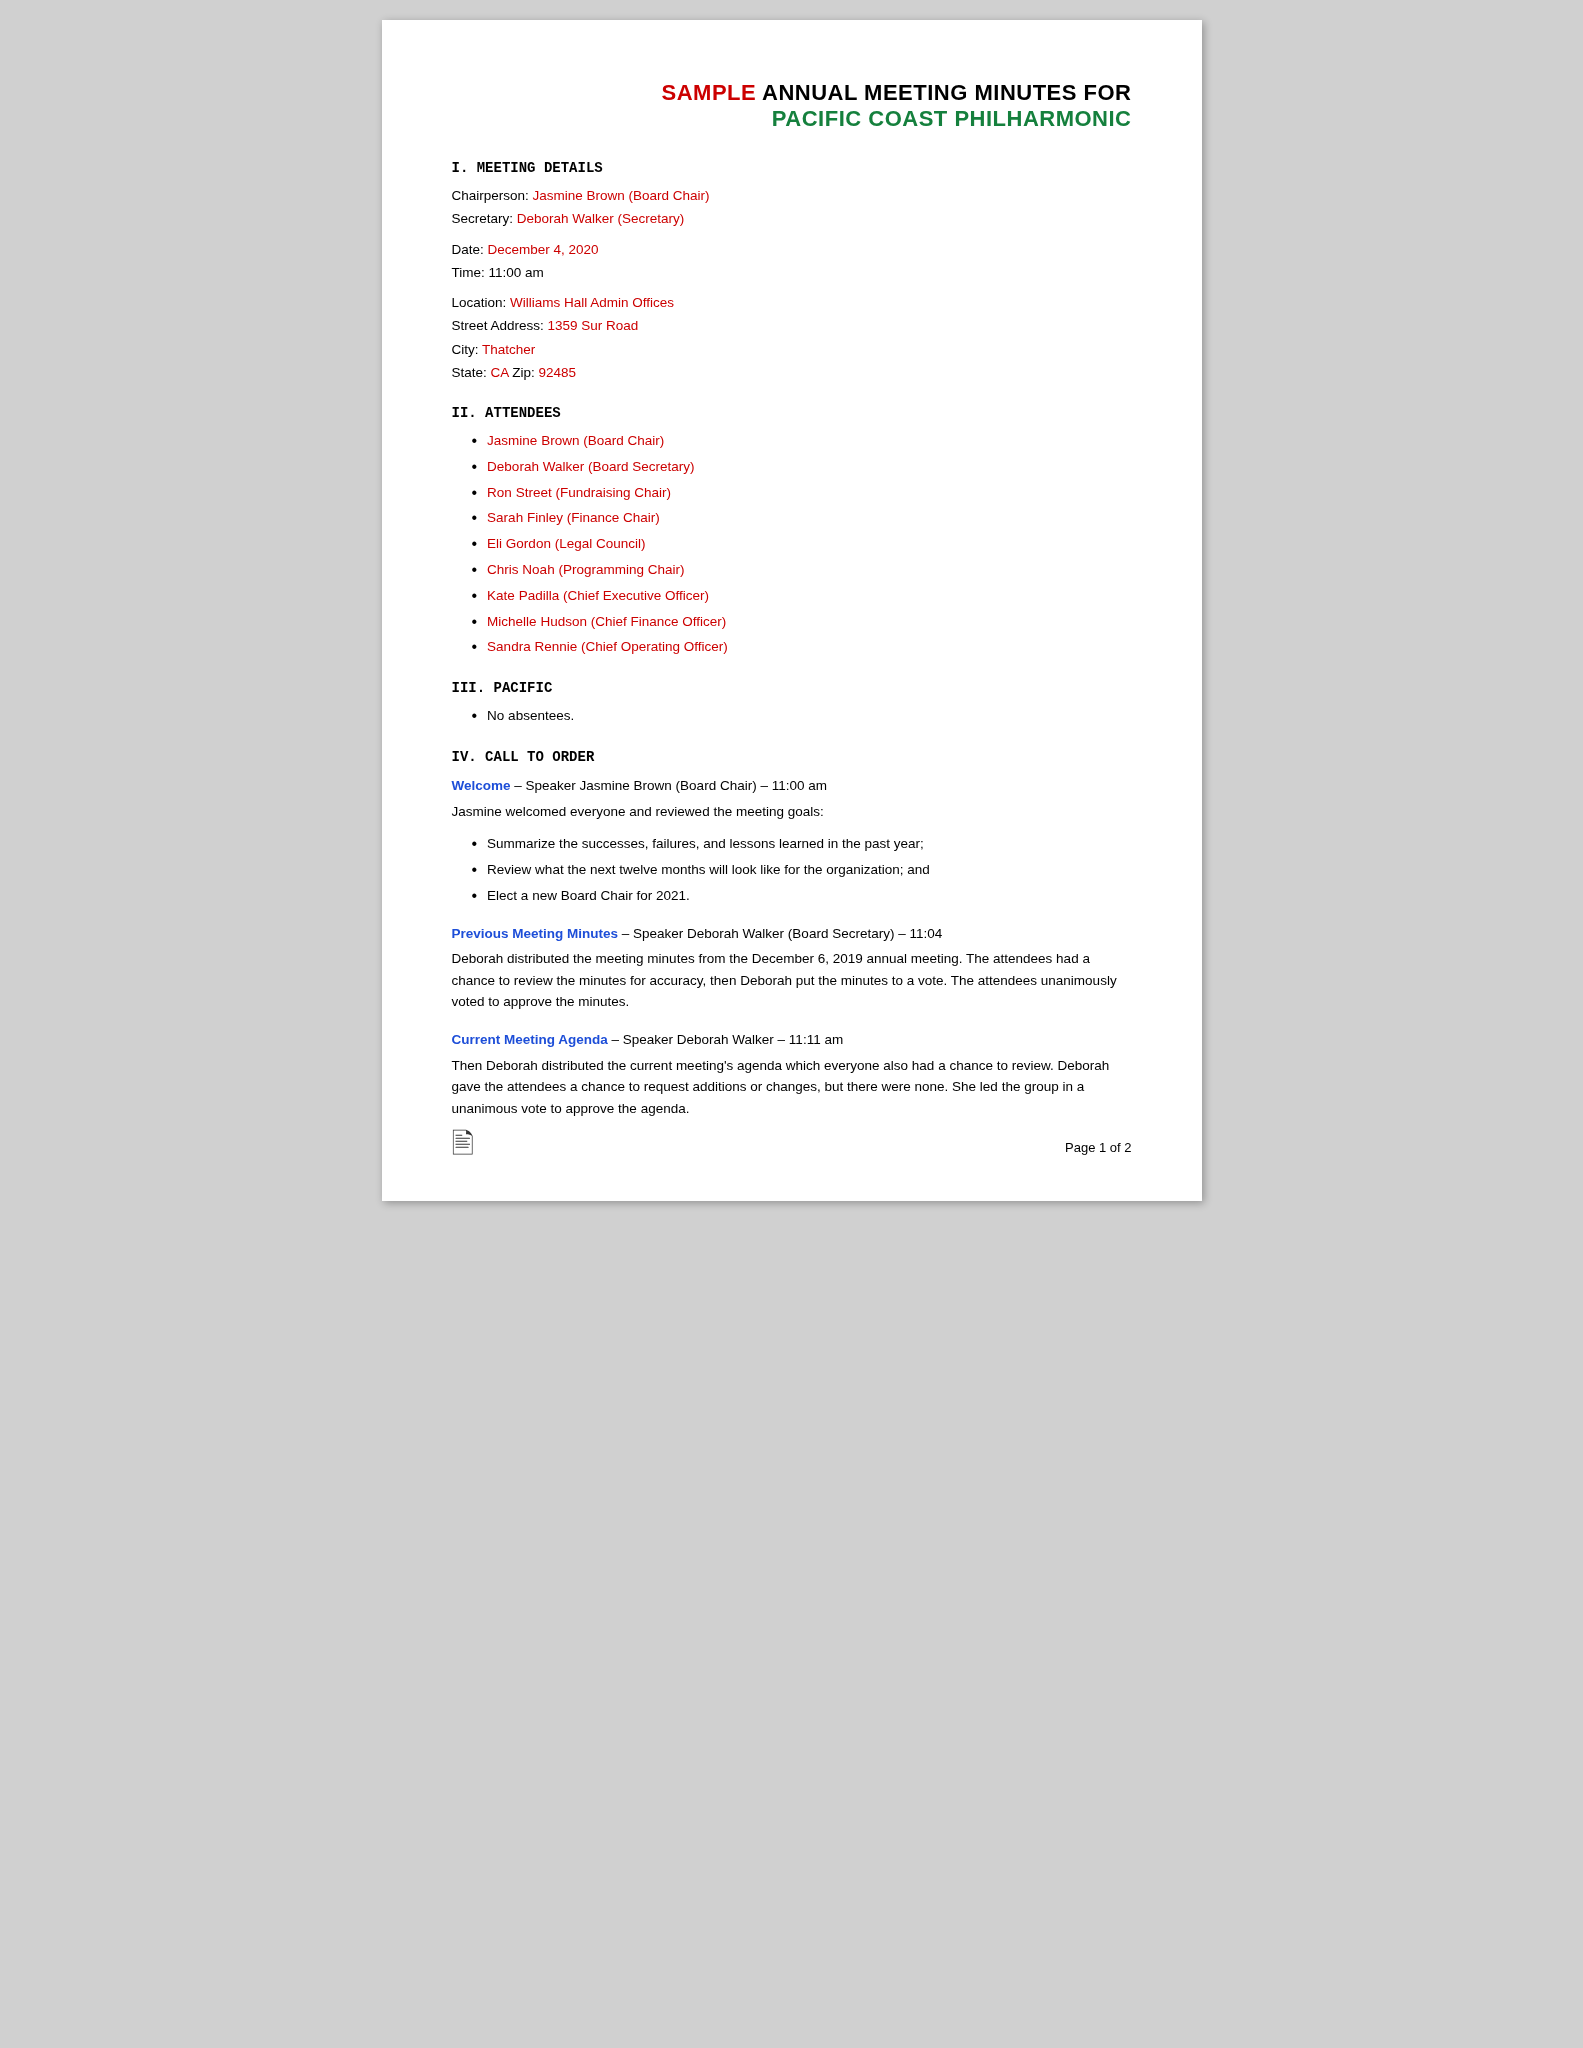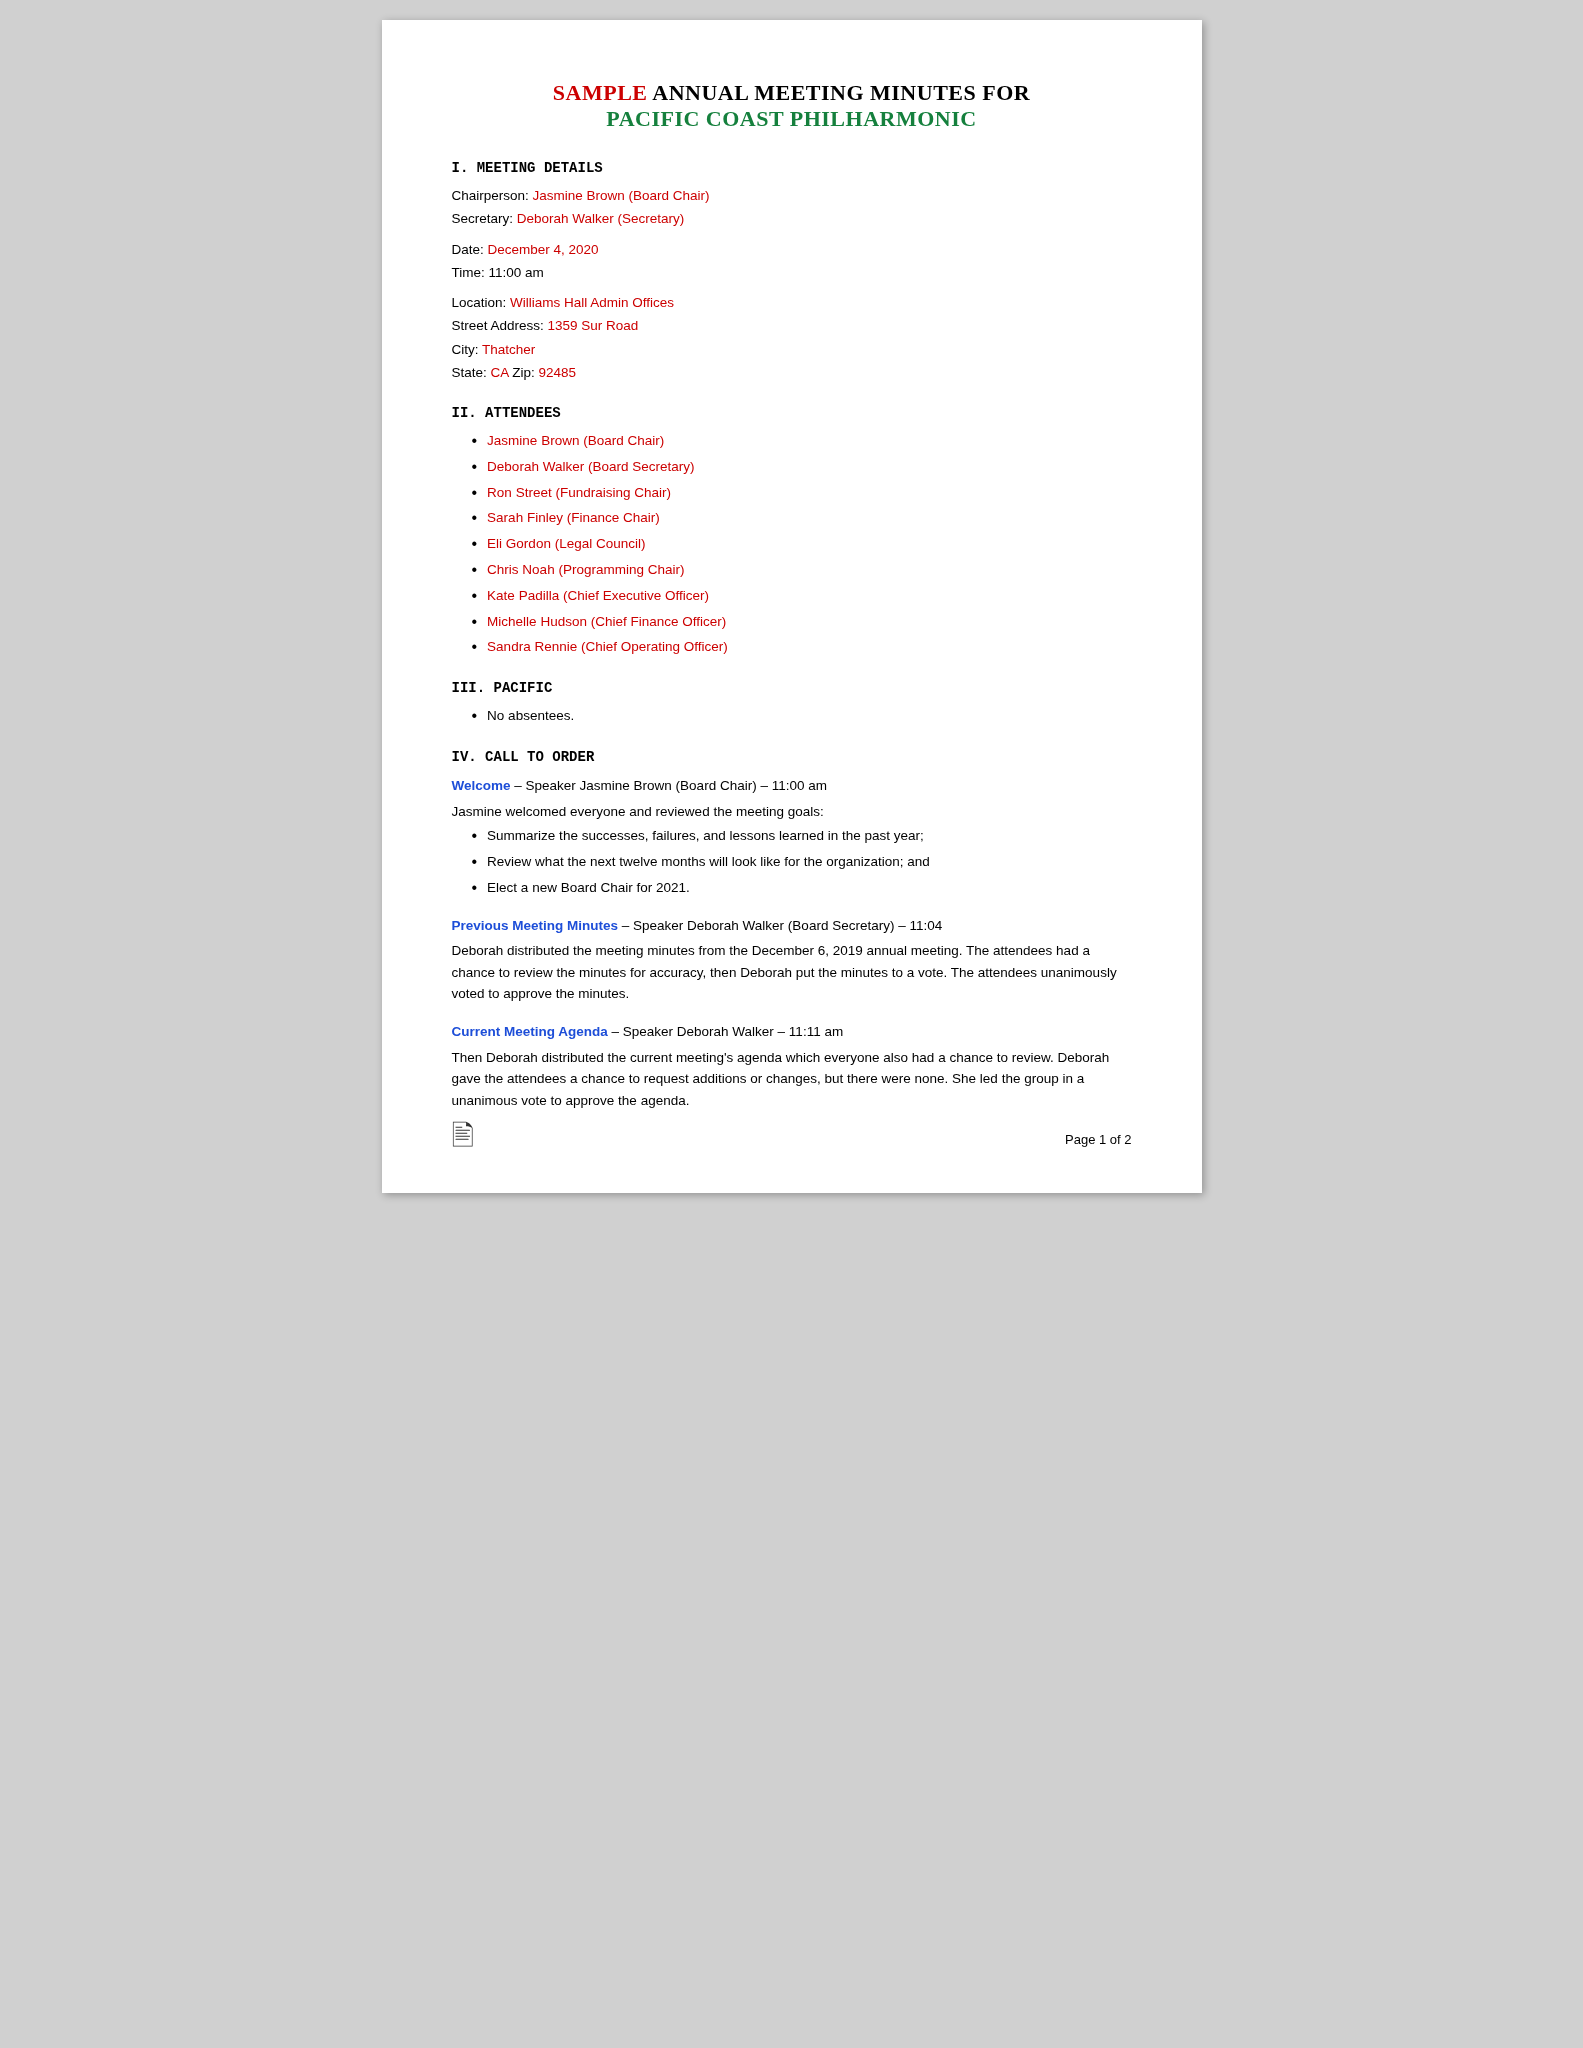--- a/index.html
+++ b/index.html
@@ -20,23 +20,22 @@
     .page {
       background: #ffffff;
       width: 820px;
       min-height: 1060px;
       padding: 60px 70px 60px 70px;
       position: relative;
       box-shadow: 2px 2px 8px rgba(0,0,0,0.3);
     }
 
     .page-title {
-      text-align: center;
+      text-align: right;
       margin-bottom: 28px;
-      font-family: Liberation Serif, serif;
     }
 
     .page-title .line1 {
       font-size: 22px;
       font-weight: bold;
       color: #000;
       letter-spacing: 0.5px;
     }
 
     .page-title .line2 {
@@ -125,21 +124,21 @@
     }
 
     .cto-header .normal-black {
       color: #000;
       font-weight: normal;
     }
 
     .cto-sub-list {
       list-style: none;
       margin-left: 20px;
-      margin-top: 4px;
+      margin-top: 12px;
     }
 
     .cto-sub-list li {
       font-size: 13.5px;
       color: #000;
       margin-bottom: 5px;
       line-height: 1.5;
       display: flex;
       align-items: flex-start;
     }

